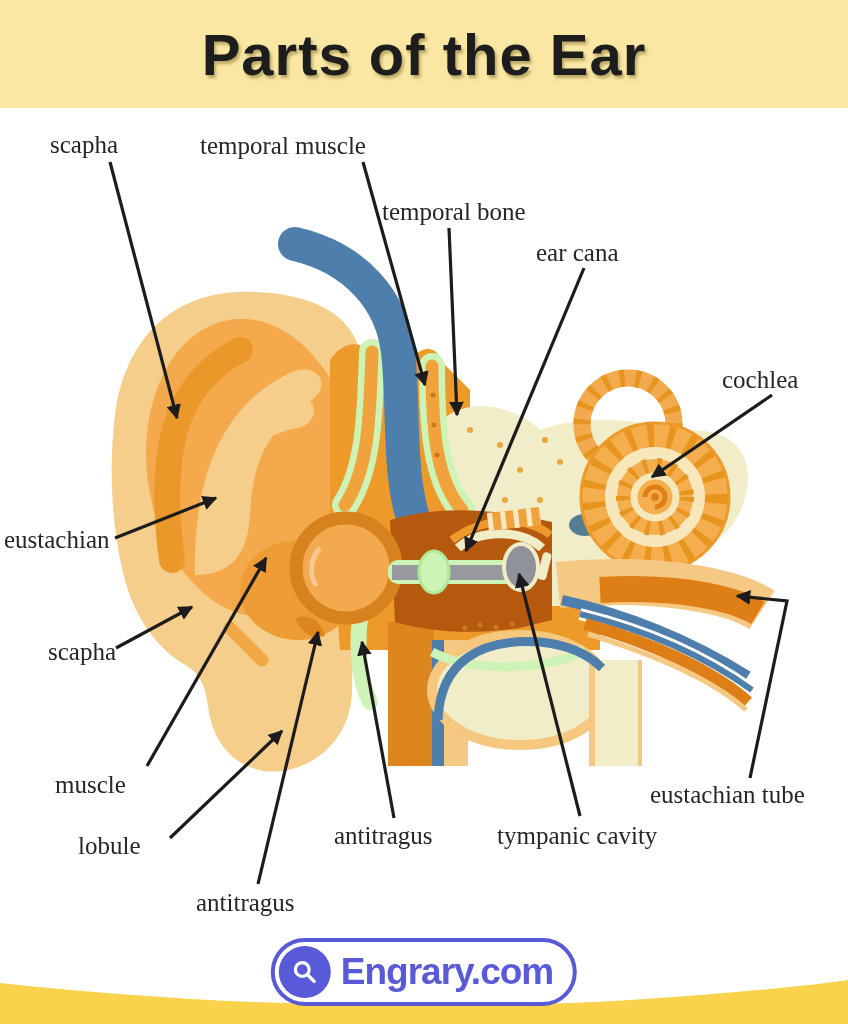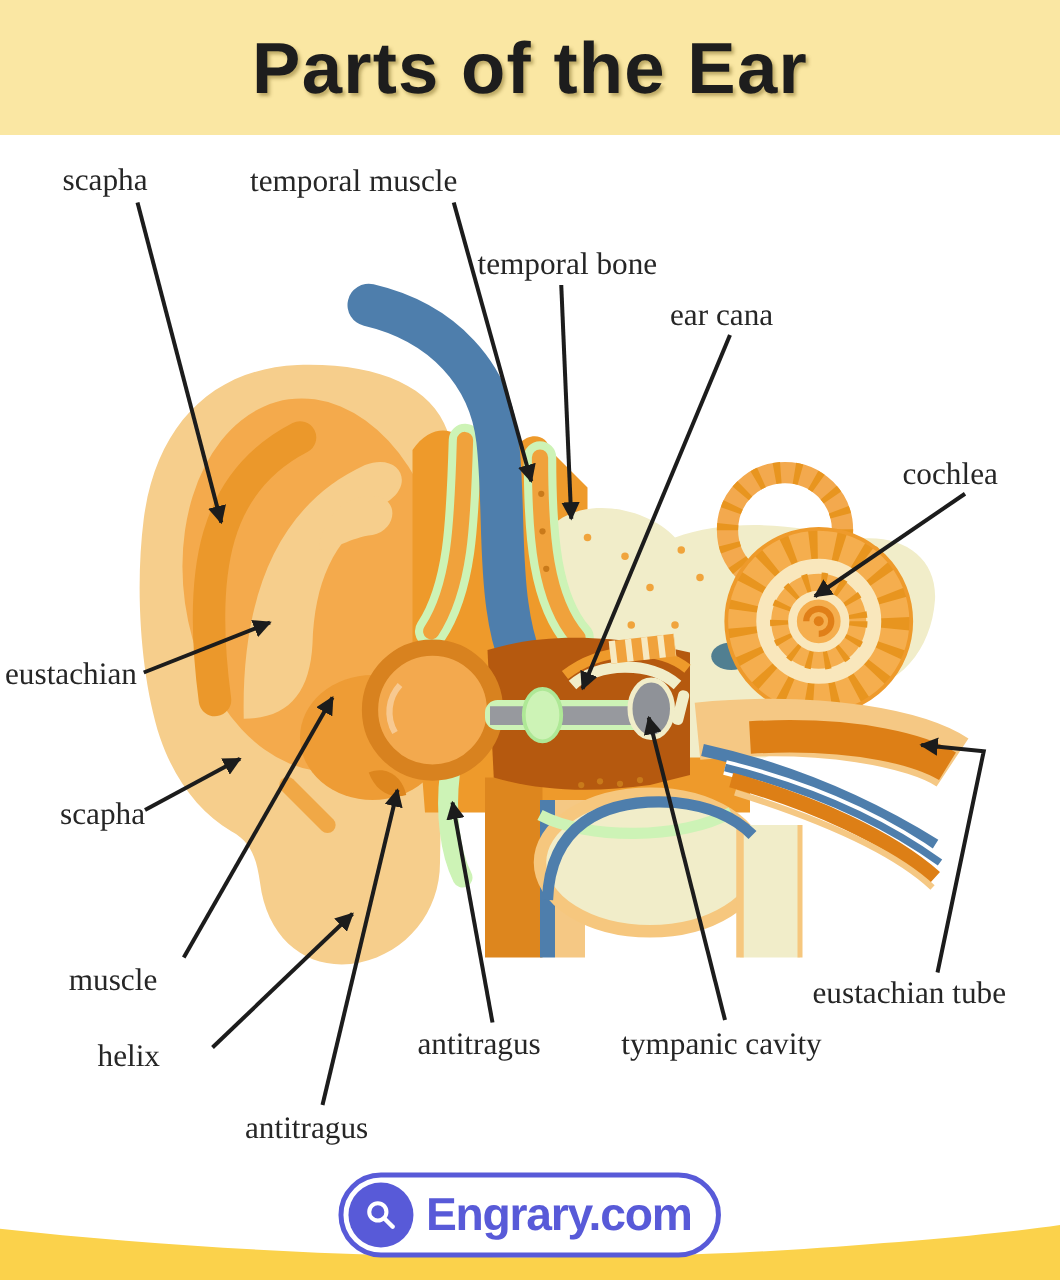--- a/index.html
+++ b/index.html
@@ -208,21 +208,21 @@
   </svg>
 
   <div class="lbl" style="left:50px;top:131px">scapha</div>
   <div class="lbl" style="left:382px;top:198px">temporal bone</div>
   <div class="lbl" style="left:200px;top:132px">temporal muscle</div>
   <div class="lbl" style="left:536px;top:239px">ear cana</div>
   <div class="lbl" style="left:722px;top:366px">cochlea</div>
   <div class="lbl" style="left:4px;top:526px">eustachian</div>
   <div class="lbl" style="left:48px;top:638px">scapha</div>
   <div class="lbl" style="left:55px;top:771px">muscle</div>
-  <div class="lbl" style="left:78px;top:832px">helix</div>
+  <div class="lbl" style="left:78px;top:832px">lobule</div>
   <div class="lbl" style="left:196px;top:889px">antitragus</div>
   <div class="lbl" style="left:334px;top:822px">antitragus</div>
   <div class="lbl" style="left:650px;top:781px">eustachian tube</div>
   <div class="lbl" style="left:497px;top:822px">tympanic cavity</div>
 
   <div id="logo">
     <span class="badge">
       <svg width="30" height="30" viewBox="0 0 24 24">
         <circle cx="10" cy="10" r="5.5" fill="none" stroke="#ffffff" stroke-width="2.6"></circle>
         <line x1="14.2" y1="14.2" x2="19.5" y2="19.5" stroke="#ffffff" stroke-width="2.8" stroke-linecap="round"></line>

